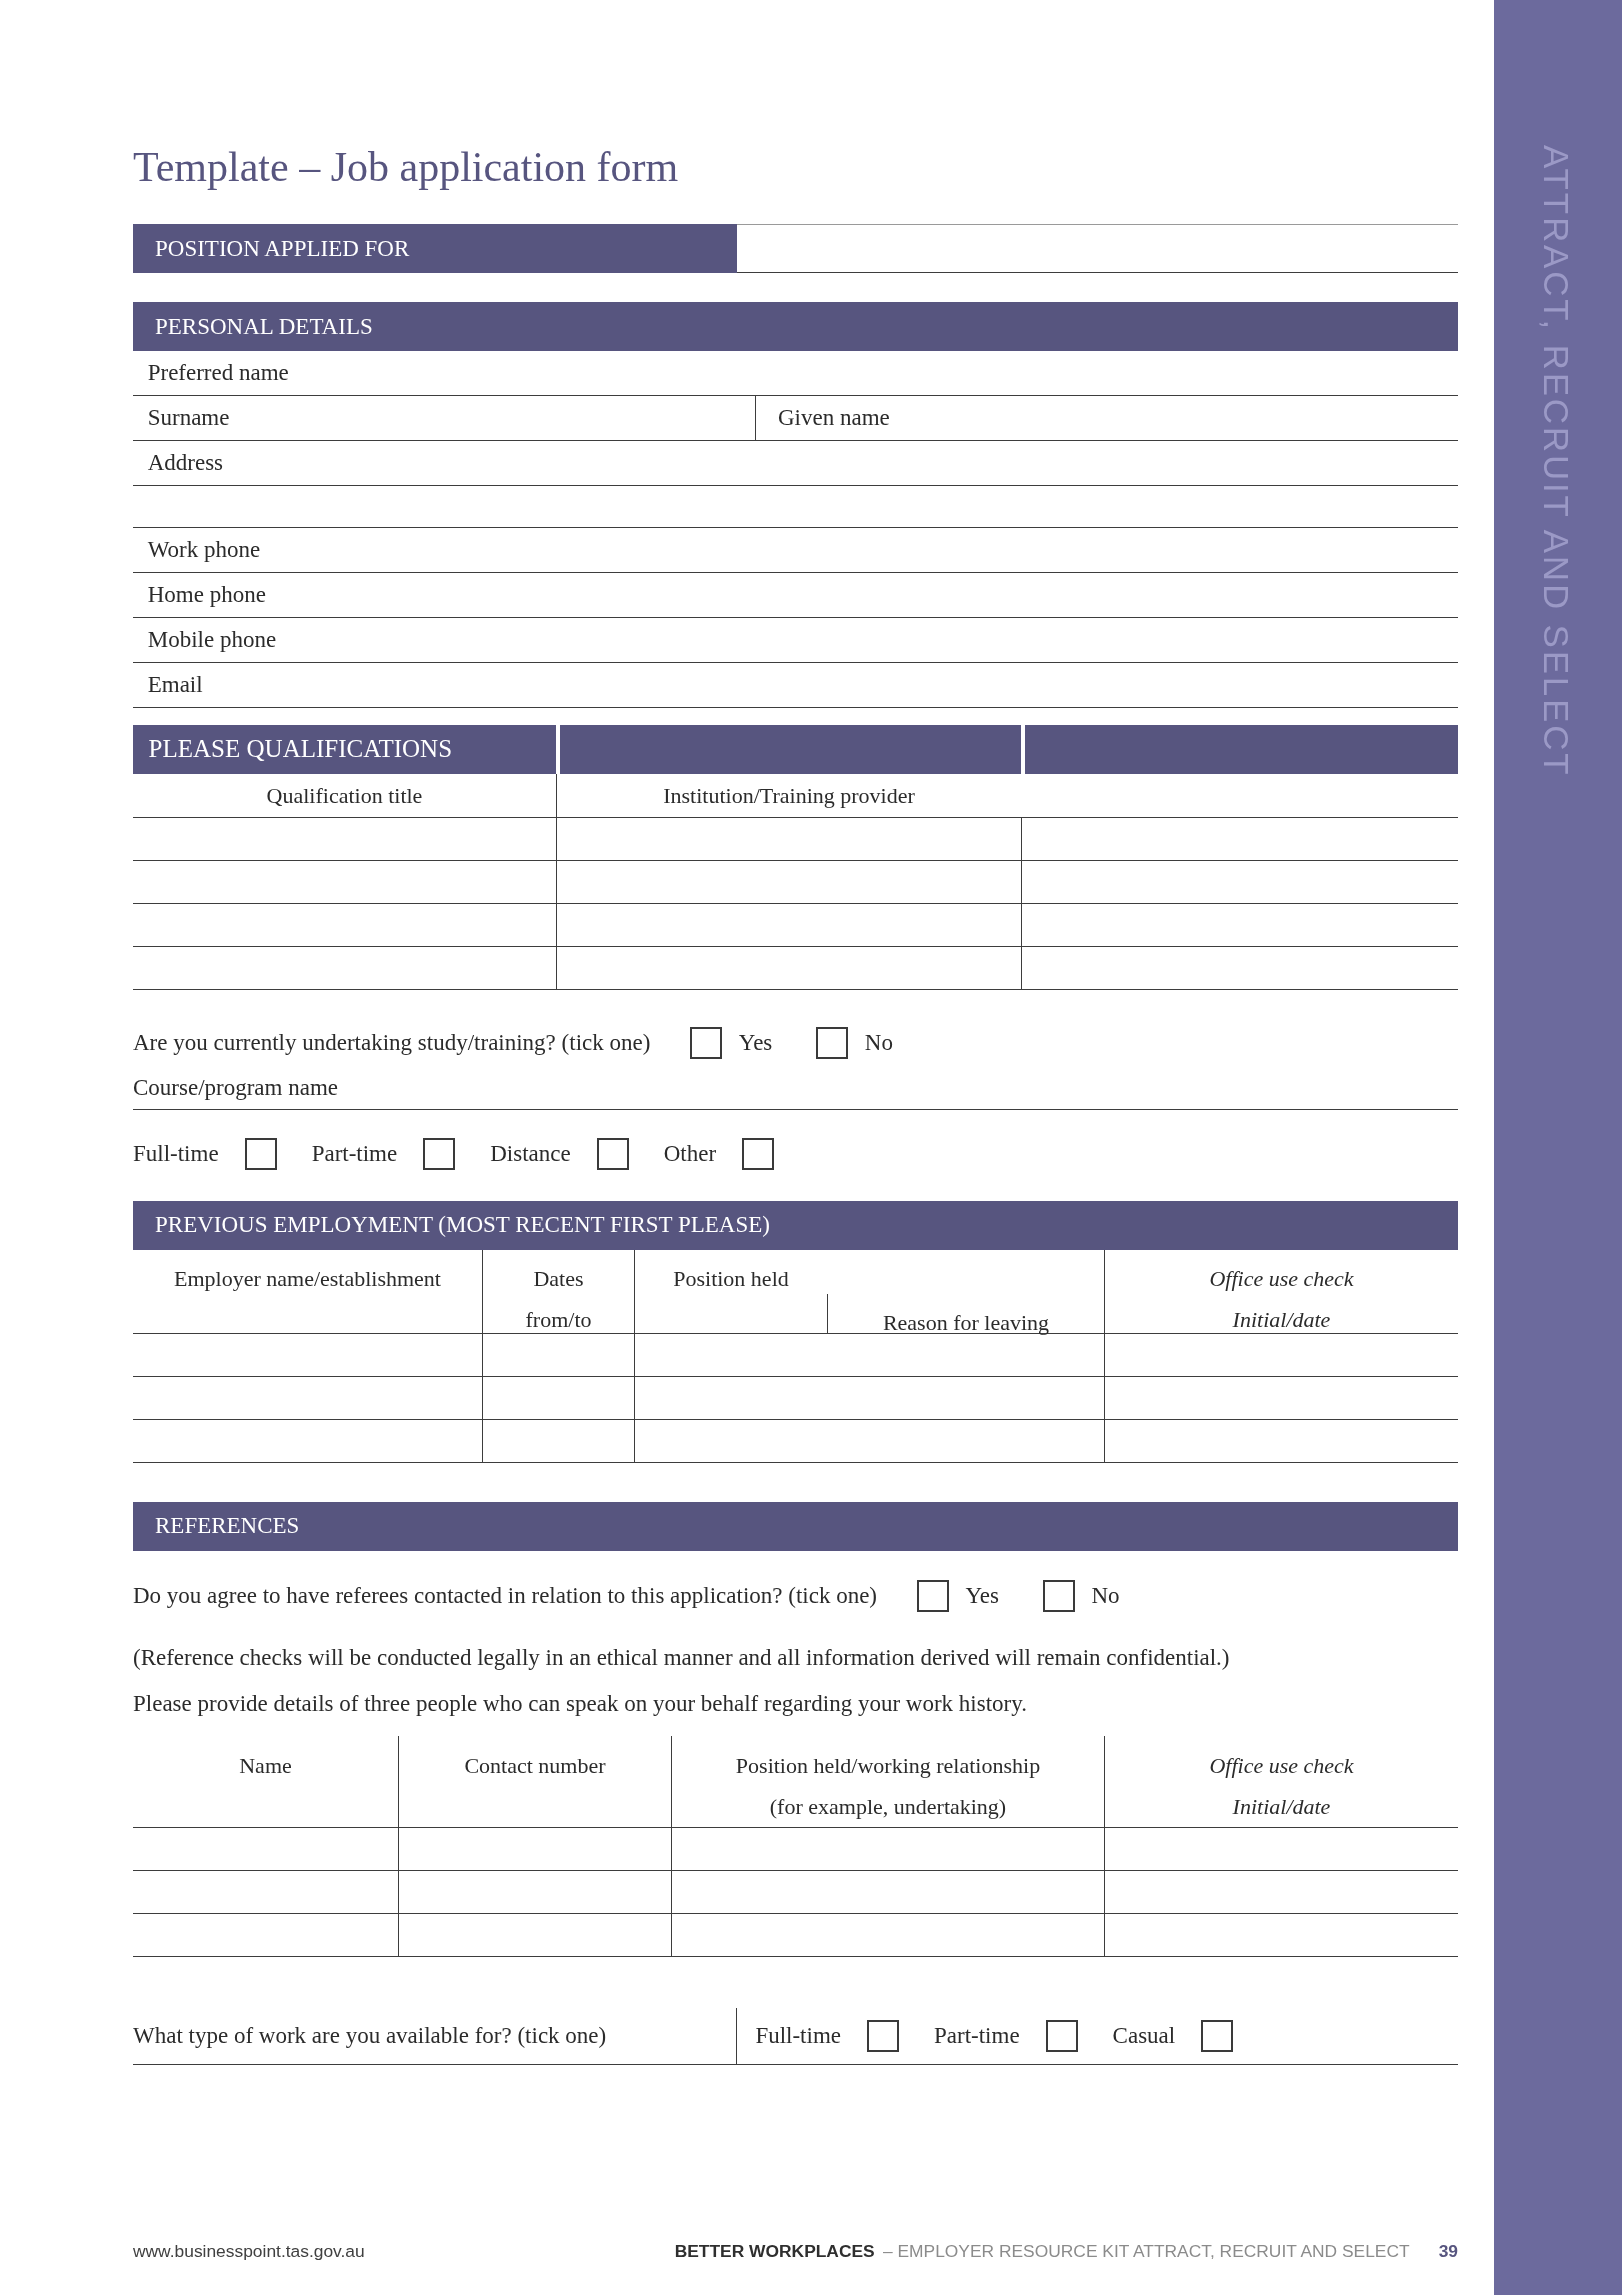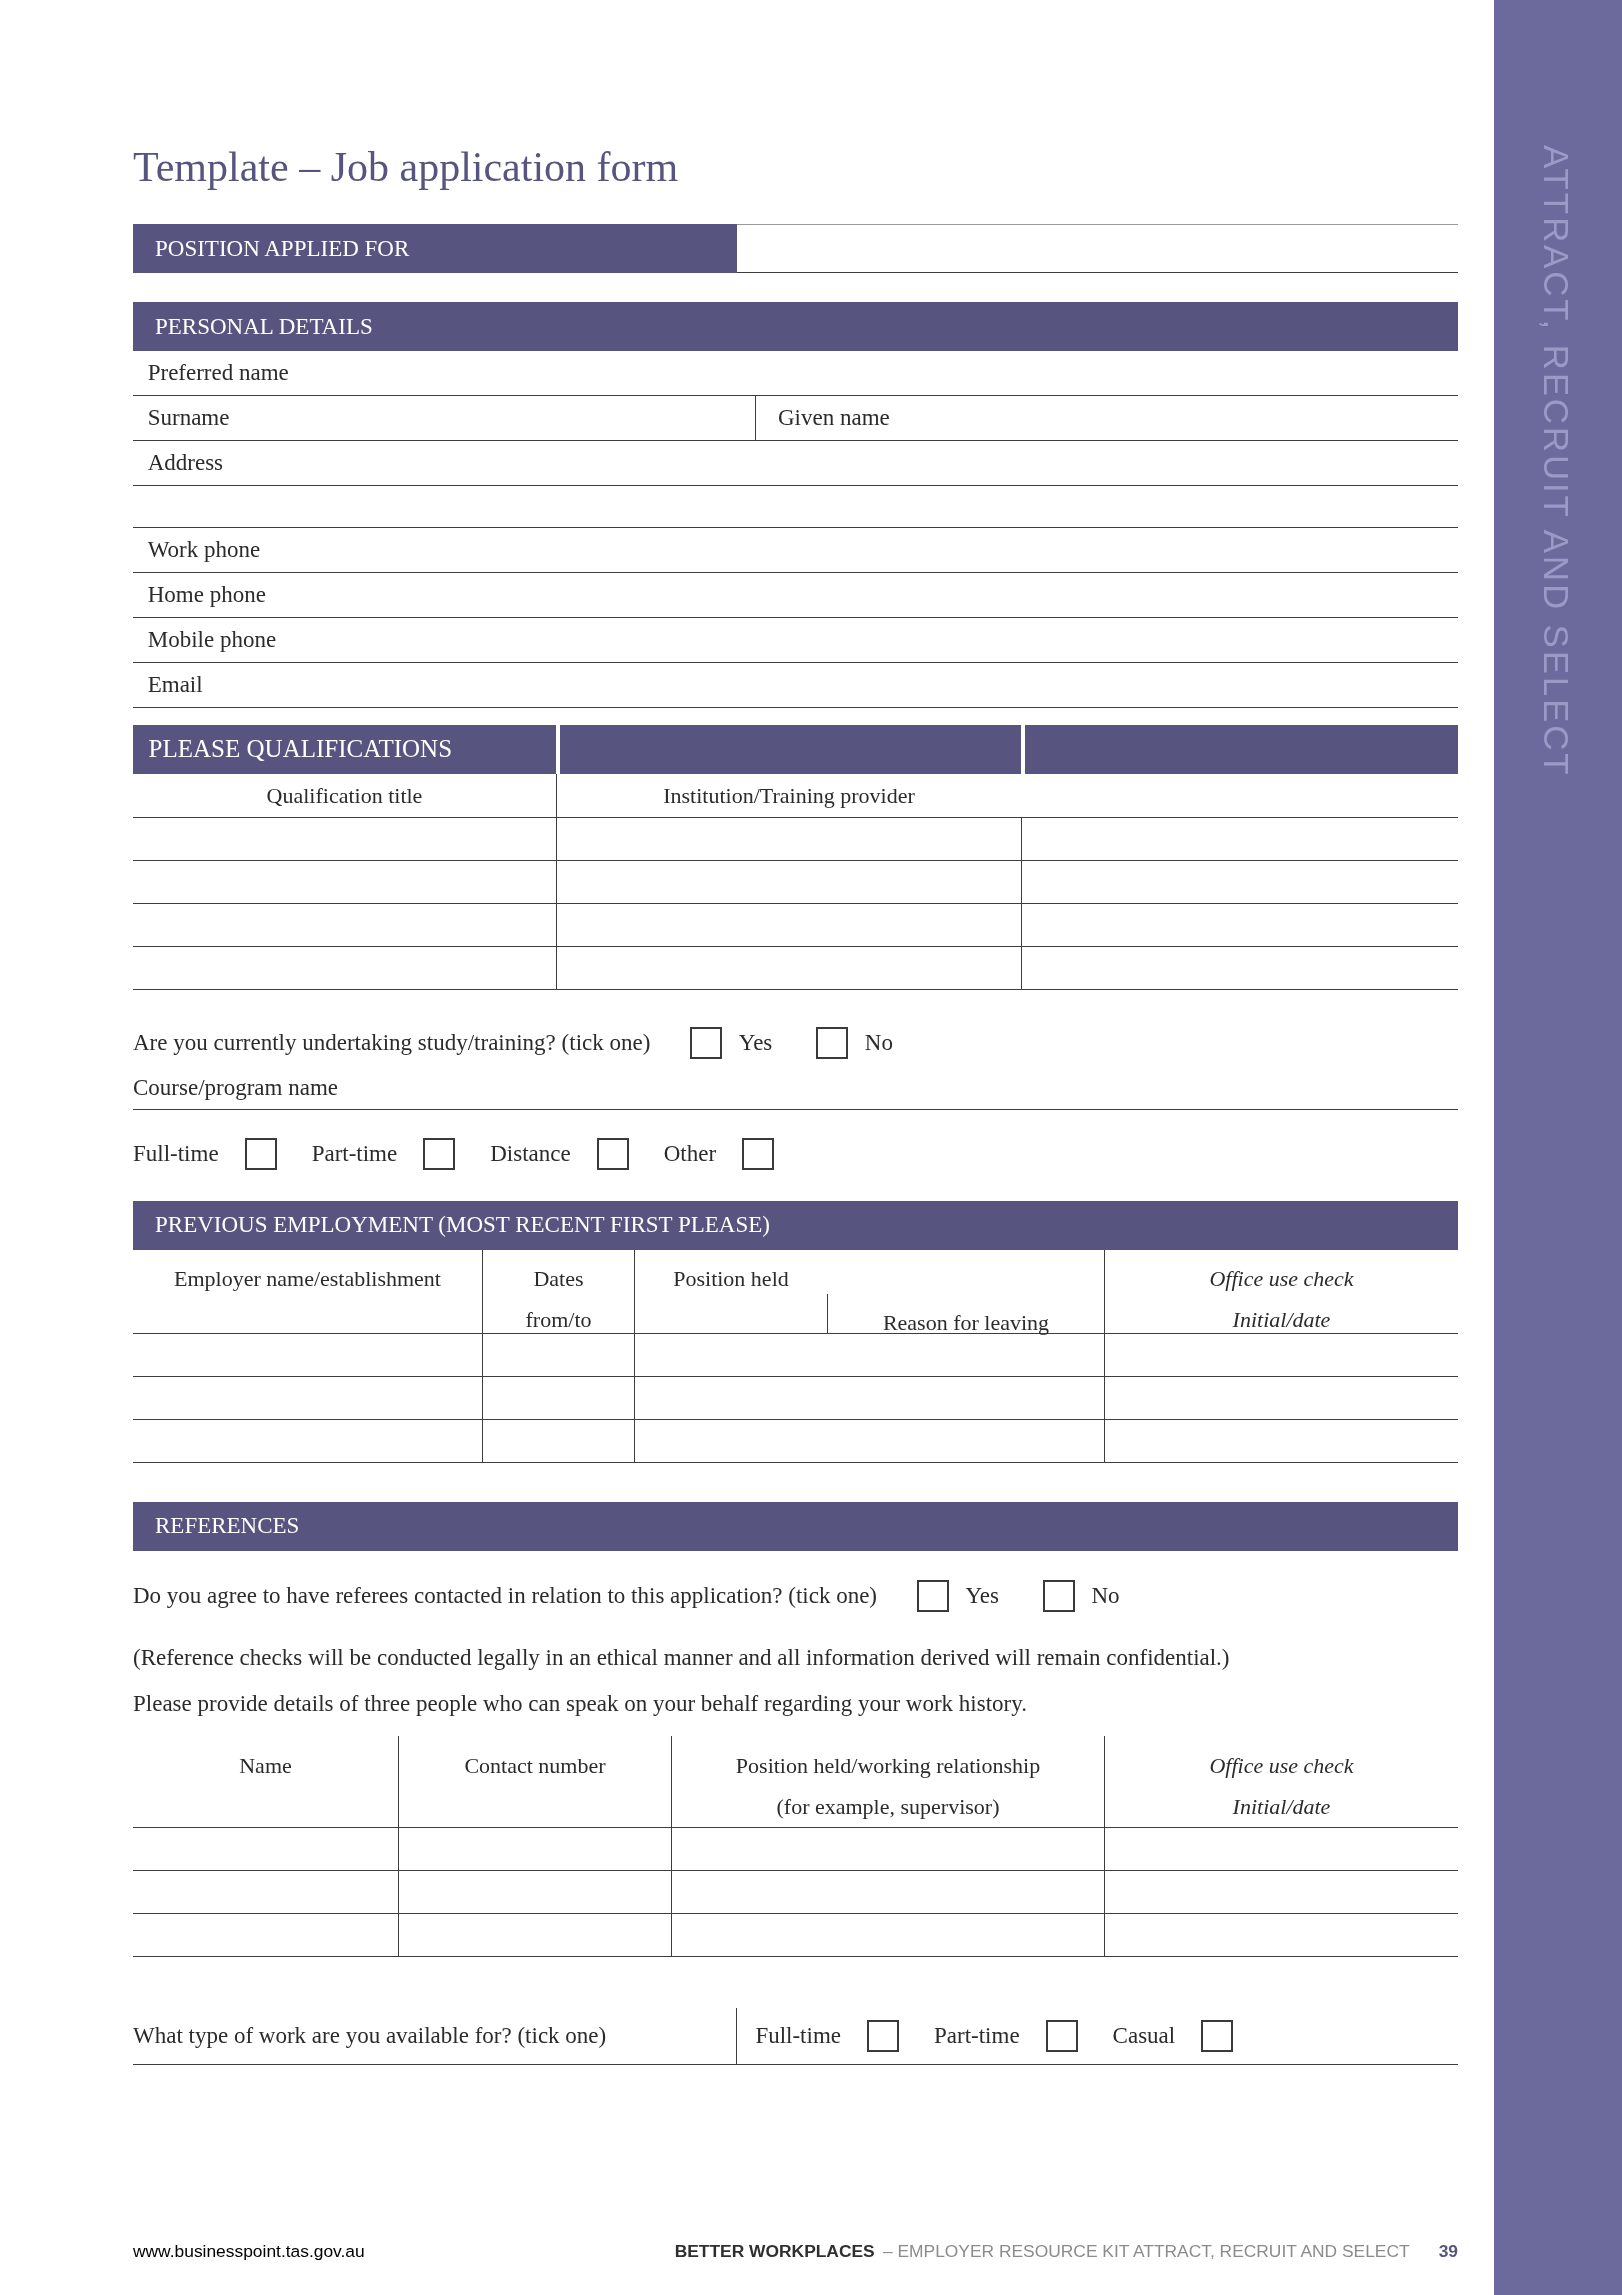--- a/index.html
+++ b/index.html
@@ -69,21 +69,21 @@
   .emp-bar { margin-top: 31px; }
   .ref-bar { margin-top: 39px; }
   .notes { margin-top: 18.4px; font-size: 23px; line-height: 46px; }
   .ref-table { margin-top: 9.2px; }
 
   .avail-row { display: flex; margin-top: 51px; height: 57px; border-bottom: 1.8px solid var(--line, #3d3d3d); font-size: 23px; }
   .avail-q { width: 604px; display: flex; align-items: center; border-right: 1.8px solid var(--line, #3d3d3d); }
   .avail-opts { flex: 1; display: flex; align-items: center; padding-left: 18.4px; }
 
   .footer { position: absolute; left: 133px; top: 2241px; width: 1325px; display: flex; justify-content: space-between; align-items: baseline; font-size: 17.4px; }
-  .footer-left { color: #000000; }
+  .footer-left { color: #404040; }
   .footer-right { display: flex; align-items: baseline; color: #8b8b8b; }
   .brand { color: #2f2f2f; font-weight: 700; margin-right: 8.3px; }
   .pagenum { color: var(--title-purple, #57557f); font-weight: 700; margin-left: 29px; }
 </style>
 </head>
 <body>
 
 <div class="page">
 
   <aside class="sidebar">
@@ -250,21 +250,21 @@
     <div class="ref-table">
       <div class="tbl-head r-head">
         <div class="col r-col1">
           <div>Name</div>
         </div>
         <div class="col r-col2 vline">
           <div>Contact number</div>
         </div>
         <div class="col r-col3 vline">
           <div>Position held/working relationship</div>
-          <div>(for example, supervisor)</div>
+          <div>(for example, undertaking)</div>
         </div>
         <div class="col r-col4 vline italic">
           <div>Office use check</div>
           <div>Initial/date</div>
         </div>
       </div>
       <div class="tbl-row">
         <div class="col r-col1"></div>
         <div class="col r-col2 vline"></div>
         <div class="col r-col3 vline"></div>

